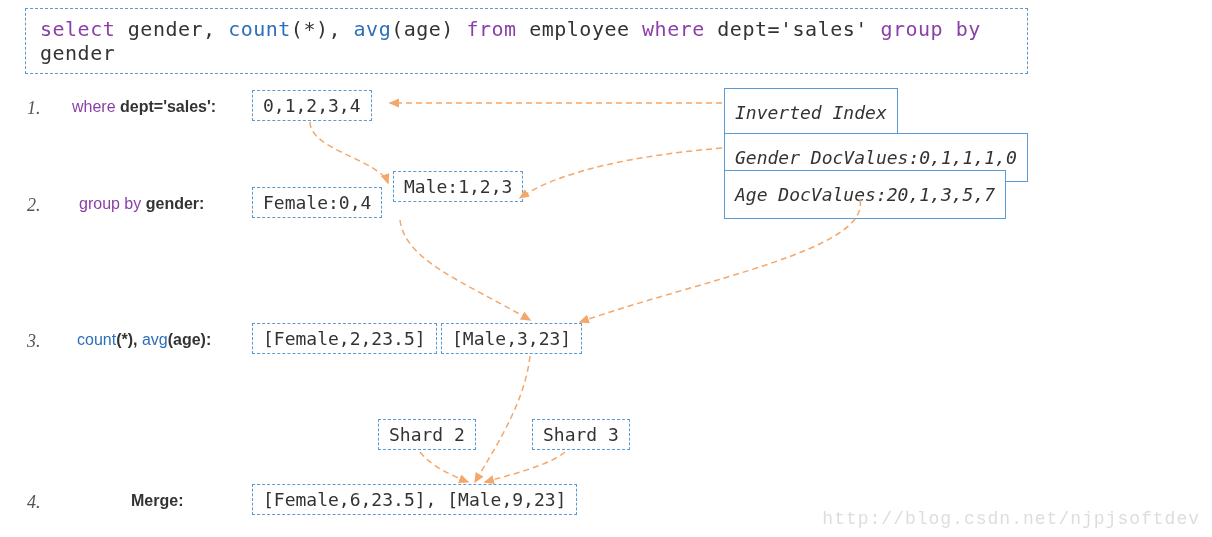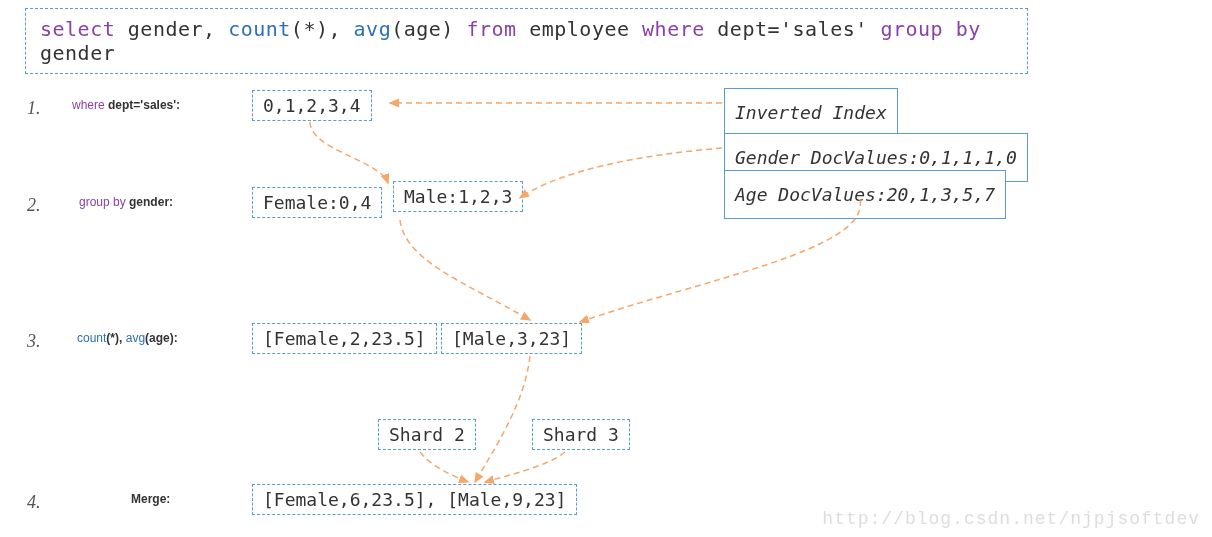--- a/index.html
+++ b/index.html
@@ -24,21 +24,21 @@
   .solid-box {
     border: 1.5px solid #5b9bd5;
     padding: 13px 10px;
     position: absolute;
     background: #fff;
     font-style: italic;
   }
   .label {
     position: absolute;
     font-family: Arial, sans-serif;
-    font-size: 12px;
+    font-size: 16px;
   }
   .step-num {
     position: absolute;
     font-family: Georgia, serif;
     font-style: italic;
     font-size: 18px;
     color: #555;
   }
   .kw-purple { color: #8b3fa8; }
   .kw-blue { color: #2d6fb8; }
@@ -100,21 +100,21 @@
 
 <div class="label" style="left:72px; top:98px;">
   <span class="kw-purple" style="font-family:Arial;">where</span><span class="txt-black txt-bold"> dept='sales':</span>
 </div>
 <div class="dashed-box" style="left:252px; top:90px;">0,1,2,3,4</div>
 
 <div class="label" style="left:79px; top:195px;">
   <span class="kw-purple" style="font-family:Arial;">group by</span><span class="txt-black txt-bold"> gender:</span>
 </div>
 <div class="dashed-box" style="left:252px; top:187px;">Female:0,4</div>
-<div class="dashed-box" style="left:393px; top:181px;">Male:1,2,3</div>
+<div class="dashed-box" style="left:393px; top:171px;">Male:1,2,3</div>
 
 <div class="label" style="left:77px; top:331px;">
   <span class="kw-blue" style="font-family:Arial;">count</span><span class="txt-black txt-bold">(*),  </span><span class="kw-blue" style="font-family:Arial;">avg</span><span class="txt-black txt-bold">(age):</span>
 </div>
 <div class="dashed-box" style="left:252px; top:323px;">[Female,2,23.5]</div>
 <div class="dashed-box" style="left:441px; top:323px;">[Male,3,23]</div>
 
 <div class="dashed-box" style="left:378px; top:419px;">Shard 2</div>
 <div class="dashed-box" style="left:532px; top:419px;">Shard 3</div>
 

